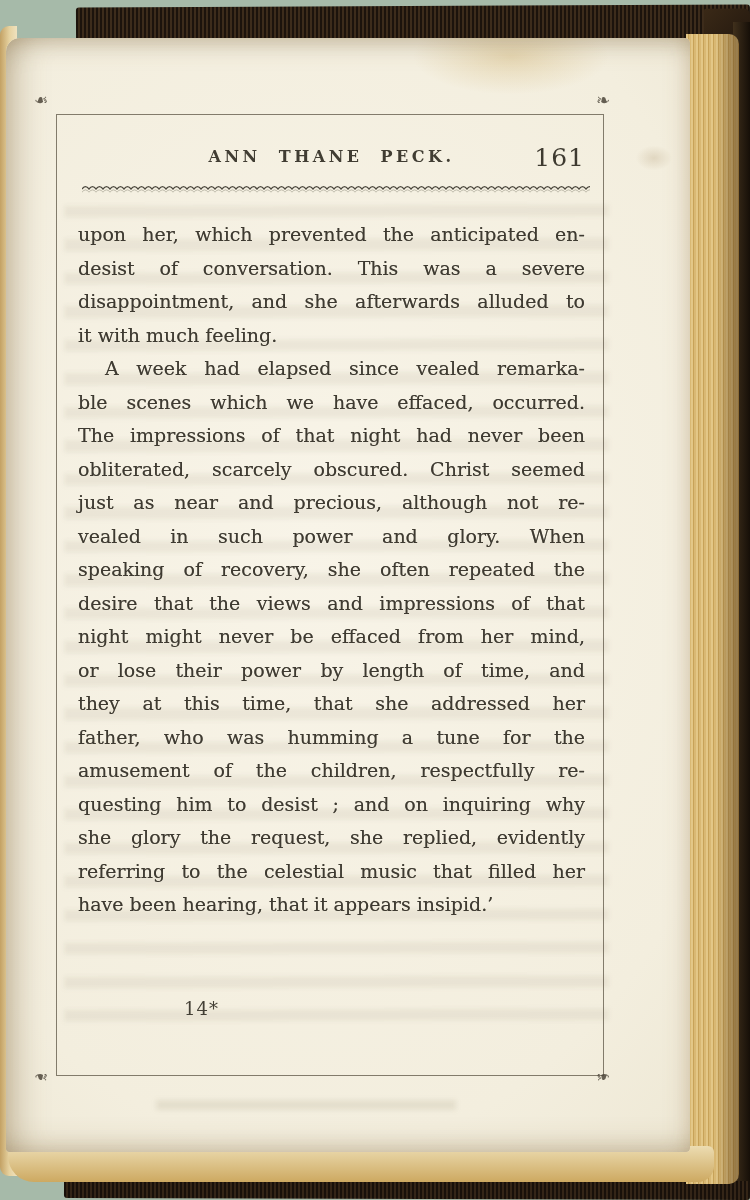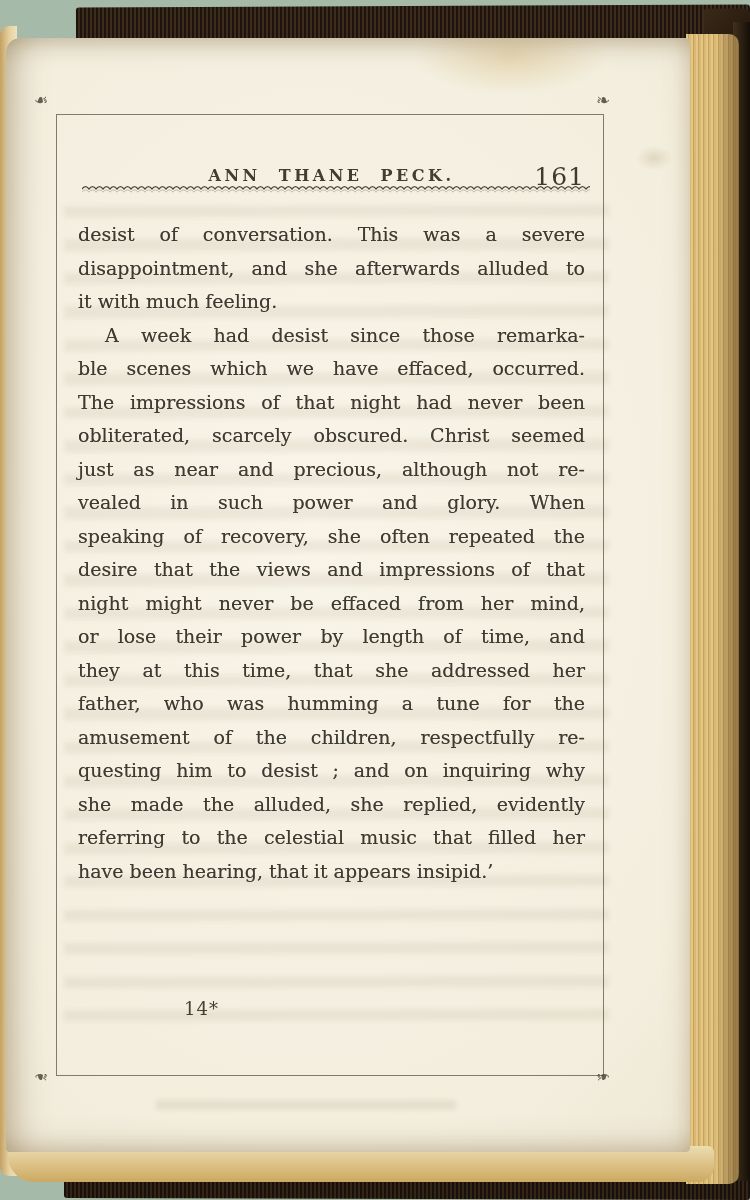--- a/index.html
+++ b/index.html
@@ -72,21 +72,21 @@
   .ornament{
     position:absolute;font-size:17px;line-height:1;color:#4d463a;
     font-family:"DejaVu Sans",sans-serif;opacity:.85;
   }
   .orn-tl{left:28px;top:54px;transform:scaleX(-1);}
   .orn-tr{left:590px;top:54px;}
   .orn-bl{left:28px;top:1030px;transform:scale(-1,-1);}
   .orn-br{left:590px;top:1030px;transform:scaleY(-1);}
 
   
-  .header{position:absolute;left:72px;top:128px;width:507px;height:28px;}
+  .header{position:absolute;left:72px;top:109px;width:507px;height:28px;}
   .running-title{
     display:block;text-align:center;
     font-size:16px;font-weight:bold;letter-spacing:3.5px;word-spacing:9px;
     color:#413d33;
   }
   .pageno{
     position:absolute;right:0;top:-4px;
     font-size:25px;color:#3e3a30;letter-spacing:1px;margin-left:12px;
   }
   .wavy{position:absolute;left:76px;top:146px;width:508px;height:12px;}
@@ -152,38 +152,39 @@
       <span class="running-title">ANN THANE PECK.</span>
       <span class="pageno">161</span>
     </div>
 
     <svg class="wavy" viewBox="0 0 508 12" preserveAspectRatio="none">
       <path fill="none" stroke="#4c483e" stroke-width="1.3" d="M0 5 q3.5 -4.6 7 0 q3.5 -4.6 7 0 q3.5 -4.6 7 0 q3.5 -4.6 7 0 q3.5 -4.6 7 0 q3.5 -4.6 7 0 q3.5 -4.6 7 0 q3.5 -4.6 7 0 q3.5 -4.6 7 0 q3.5 -4.6 7 0 q3.5 -4.6 7 0 q3.5 -4.6 7 0 q3.5 -4.6 7 0 q3.5 -4.6 7 0 q3.5 -4.6 7 0 q3.5 -4.6 7 0 q3.5 -4.6 7 0 q3.5 -4.6 7 0 q3.5 -4.6 7 0 q3.5 -4.6 7 0 q3.5 -4.6 7 0 q3.5 -4.6 7 0 q3.5 -4.6 7 0 q3.5 -4.6 7 0 q3.5 -4.6 7 0 q3.5 -4.6 7 0 q3.5 -4.6 7 0 q3.5 -4.6 7 0 q3.5 -4.6 7 0 q3.5 -4.6 7 0 q3.5 -4.6 7 0 q3.5 -4.6 7 0 q3.5 -4.6 7 0 q3.5 -4.6 7 0 q3.5 -4.6 7 0 q3.5 -4.6 7 0 q3.5 -4.6 7 0 q3.5 -4.6 7 0 q3.5 -4.6 7 0 q3.5 -4.6 7 0 q3.5 -4.6 7 0 q3.5 -4.6 7 0 q3.5 -4.6 7 0 q3.5 -4.6 7 0 q3.5 -4.6 7 0 q3.5 -4.6 7 0 q3.5 -4.6 7 0 q3.5 -4.6 7 0 q3.5 -4.6 7 0 q3.5 -4.6 7 0 q3.5 -4.6 7 0 q3.5 -4.6 7 0 q3.5 -4.6 7 0 q3.5 -4.6 7 0 q3.5 -4.6 7 0 q3.5 -4.6 7 0 q3.5 -4.6 7 0 q3.5 -4.6 7 0 q3.5 -4.6 7 0 q3.5 -4.6 7 0 q3.5 -4.6 7 0 q3.5 -4.6 7 0 q3.5 -4.6 7 0 q3.5 -4.6 7 0 q3.5 -4.6 7 0 q3.5 -4.6 7 0 q3.5 -4.6 7 0 q3.5 -4.6 7 0 q3.5 -4.6 7 0 q3.5 -4.6 7 0 q3.5 -4.6 7 0 q3.5 -4.6 7 0 q3.5 -4.6 7 0"></path>
       <path fill="none" stroke="rgba(90,85,70,.35)" stroke-width="1" d="M0 8.2 q3.5 -4.6 7 0 q3.5 -4.6 7 0 q3.5 -4.6 7 0 q3.5 -4.6 7 0 q3.5 -4.6 7 0 q3.5 -4.6 7 0 q3.5 -4.6 7 0 q3.5 -4.6 7 0 q3.5 -4.6 7 0 q3.5 -4.6 7 0 q3.5 -4.6 7 0 q3.5 -4.6 7 0 q3.5 -4.6 7 0 q3.5 -4.6 7 0 q3.5 -4.6 7 0 q3.5 -4.6 7 0 q3.5 -4.6 7 0 q3.5 -4.6 7 0 q3.5 -4.6 7 0 q3.5 -4.6 7 0 q3.5 -4.6 7 0 q3.5 -4.6 7 0 q3.5 -4.6 7 0 q3.5 -4.6 7 0 q3.5 -4.6 7 0 q3.5 -4.6 7 0 q3.5 -4.6 7 0 q3.5 -4.6 7 0 q3.5 -4.6 7 0 q3.5 -4.6 7 0 q3.5 -4.6 7 0 q3.5 -4.6 7 0 q3.5 -4.6 7 0 q3.5 -4.6 7 0 q3.5 -4.6 7 0 q3.5 -4.6 7 0 q3.5 -4.6 7 0 q3.5 -4.6 7 0 q3.5 -4.6 7 0 q3.5 -4.6 7 0 q3.5 -4.6 7 0 q3.5 -4.6 7 0 q3.5 -4.6 7 0 q3.5 -4.6 7 0 q3.5 -4.6 7 0 q3.5 -4.6 7 0 q3.5 -4.6 7 0 q3.5 -4.6 7 0 q3.5 -4.6 7 0 q3.5 -4.6 7 0 q3.5 -4.6 7 0 q3.5 -4.6 7 0 q3.5 -4.6 7 0 q3.5 -4.6 7 0 q3.5 -4.6 7 0 q3.5 -4.6 7 0 q3.5 -4.6 7 0 q3.5 -4.6 7 0 q3.5 -4.6 7 0 q3.5 -4.6 7 0 q3.5 -4.6 7 0 q3.5 -4.6 7 0 q3.5 -4.6 7 0 q3.5 -4.6 7 0 q3.5 -4.6 7 0 q3.5 -4.6 7 0 q3.5 -4.6 7 0 q3.5 -4.6 7 0 q3.5 -4.6 7 0 q3.5 -4.6 7 0 q3.5 -4.6 7 0 q3.5 -4.6 7 0 q3.5 -4.6 7 0"></path>
     </svg>
 
     <div class="text">
+        <div class="line">upon her, which prevented the anticipated en-</div>
         <div class="line">desist of conversation. This was a severe</div>
         <div class="line">disappointment, and she afterwards alluded to</div>
         <div class="line end">it with much feeling.</div>
-        <div class="line indent">A week had desist since those remarka-</div>
+        <div class="line indent">A week had elapsed since vealed remarka-</div>
         <div class="line">ble scenes which we have effaced, occurred.</div>
         <div class="line">The impressions of that night had never been</div>
         <div class="line">obliterated, scarcely obscured. Christ seemed</div>
         <div class="line">just as near and precious, although not re-</div>
         <div class="line">vealed in such power and glory. When</div>
         <div class="line">speaking of recovery, she often repeated the</div>
         <div class="line">desire that the views and impressions of that</div>
         <div class="line">night might never be effaced from her mind,</div>
         <div class="line">or lose their power by length of time, and</div>
         <div class="line">they at this time, that she addressed her</div>
         <div class="line">father, who was humming a tune for the</div>
         <div class="line">amusement of the children, respectfully re-</div>
         <div class="line">questing him to desist ; and on inquiring why</div>
-        <div class="line">she made the alluded, she replied, evidently</div>
+        <div class="line">she glory the request, she replied, evidently</div>
         <div class="line">referring to the celestial music that filled her</div>
         <div class="line end">have been hearing, that it appears insipid.’</div>
       </div>
 
     <div class="footer">14*</div>
 
   </div>
 </div>
 
 </body></html>

